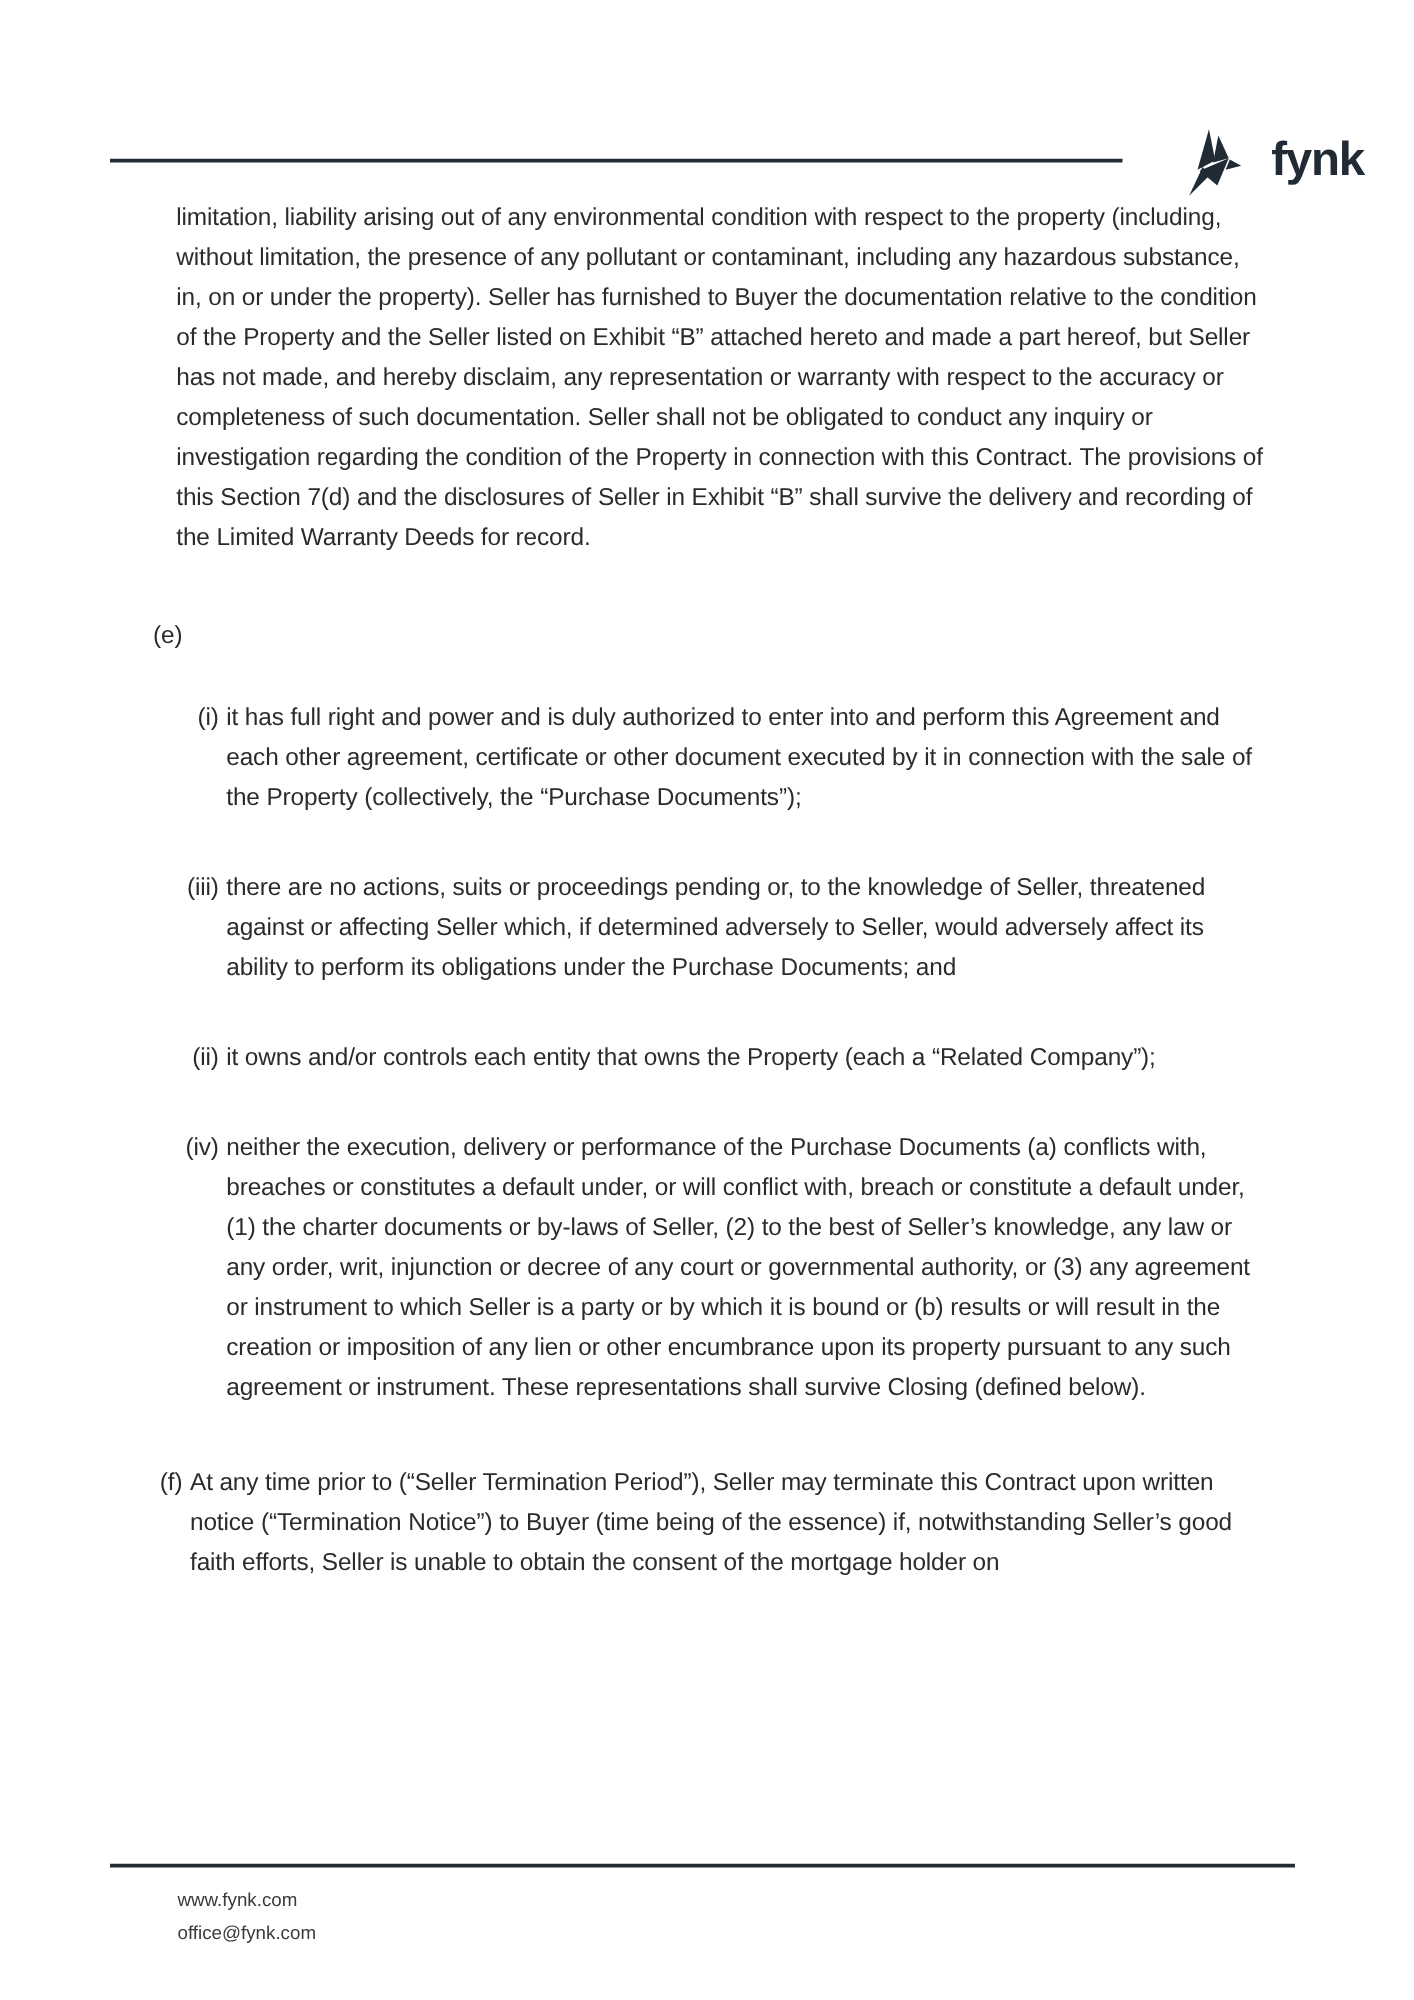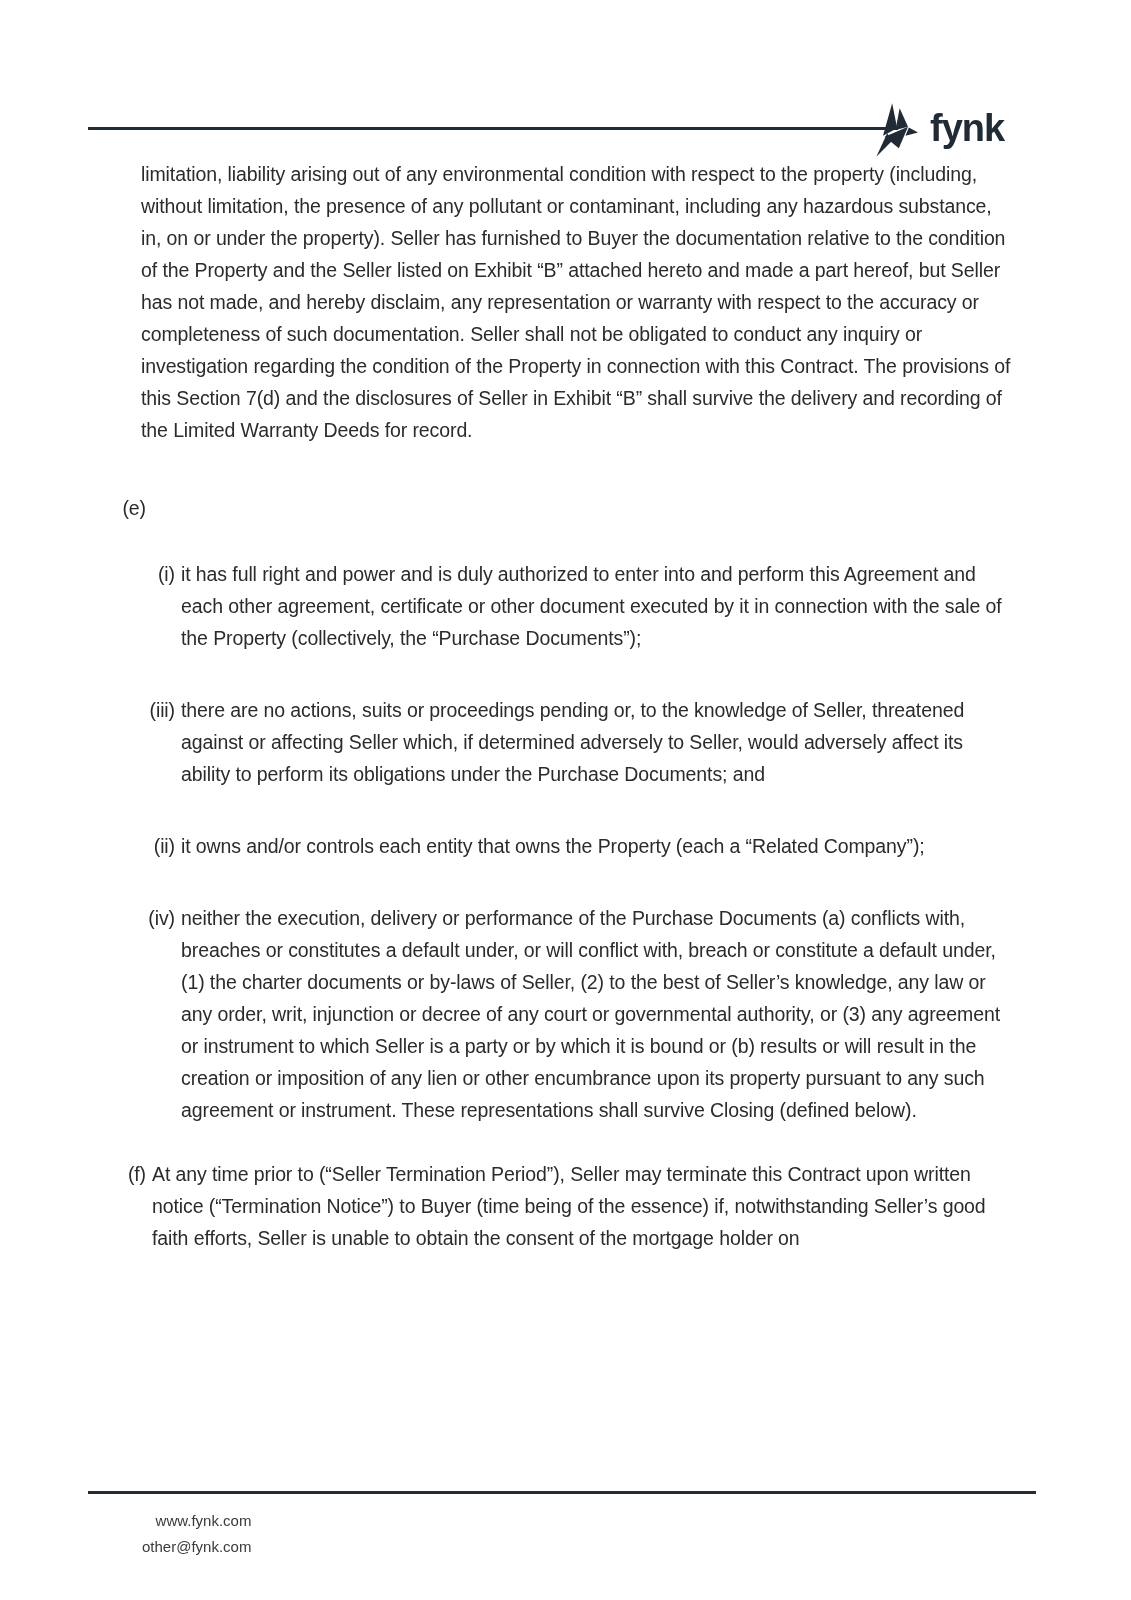--- a/index.html
+++ b/index.html
@@ -14,24 +14,24 @@
 
   
   .header-rule {
     position: absolute;
     left: 88px; top: 127px;
     width: 810px; height: 3px;
     background: #222c37;
   }
   .logo {
     position: absolute;
-    left: 873px; top: 102px;
+    left: 948px; top: 102px;
     display: flex;
     align-items: center;
-    gap: 7px;
+    gap: 19px;
   }
   .logo svg { display: block; }
   .logo-word {
     font-size: 38px;
     font-weight: 700;
     letter-spacing: -1px;
     color: #212b36;
     line-height: 1;
     transform: translateY(-2px);
   }
@@ -60,36 +60,35 @@
   }
   .plain   { margin-left: 141px; }
   .lettered{ padding-left: 100px; }
   .lettered .marker { flex-basis: 52px; }
   .roman   { padding-left: 100px; }
   .roman .marker { flex-basis: 81px; }
 
   .mb-46 { margin-bottom: 46px; }
   .mb-34 { margin-bottom: 34px; }
   .mb-40 { margin-bottom: 40px; }
-  .mb-60 { margin-bottom: 32px; }
+  .mb-60 { margin-bottom: 44px; }
 
   
   .footer-rule {
     position: absolute;
     left: 88px; top: 1491px;
     width: 948px; height: 3px;
     background: #222c37;
   }
   .footer-text {
     position: absolute;
     left: 142px; top: 1508px;
     font-size: 15px;
     line-height: 26px;
     color: #3a3a3a;
-    text-align: right;
   }
   .footer-text div { cursor: pointer; }
 </style>
 </head>
 <body>
 
 <div class="header-rule"></div>
 <div class="logo">
   <span>
     <svg width="50" height="56" viewBox="0 0 60 66" fill="#212b36" xmlns="http://www.w3.org/2000/svg">
@@ -136,14 +135,14 @@
   <div class="block lettered">
     <span class="marker">(f)</span>
     <span class="ptext">At any time prior to (“Seller Termination Period”), Seller may terminate this Contract upon written notice (“Termination Notice”) to Buyer (time being of the essence) if, notwithstanding Seller’s good faith efforts, Seller is unable to obtain the consent of the mortgage holder on</span>
   </div>
 
 </div>
 
 <div class="footer-rule"></div>
 <div class="footer-text">
   <div>www.fynk.com</div>
-  <div>other@fynk.com</div>
+  <div>office@fynk.com</div>
 </div>
 
 </body></html>

